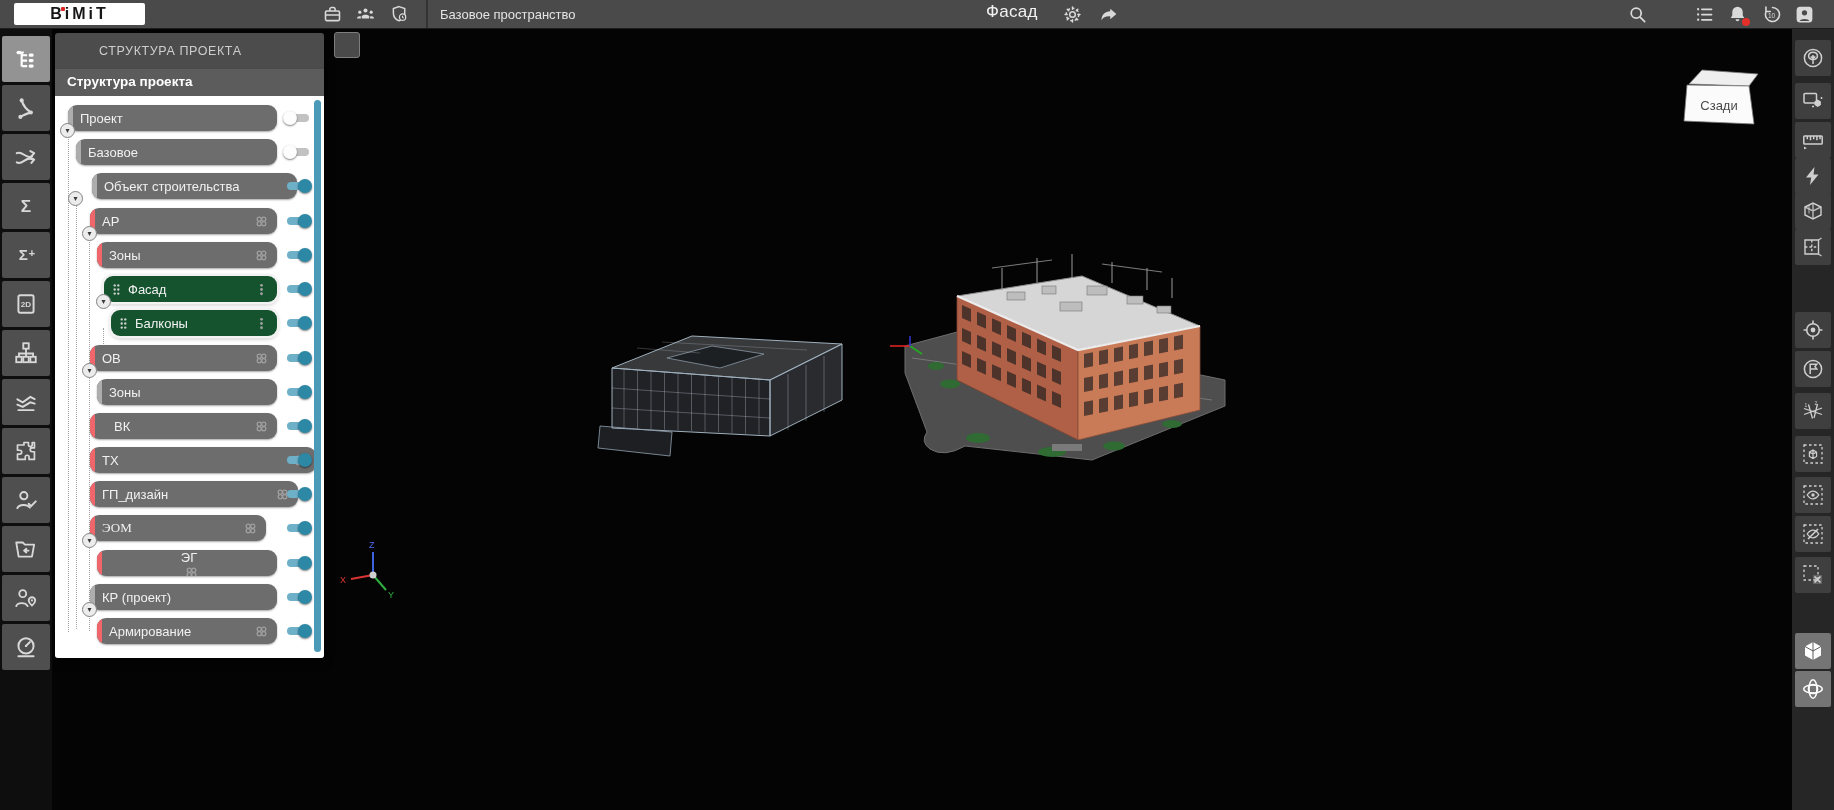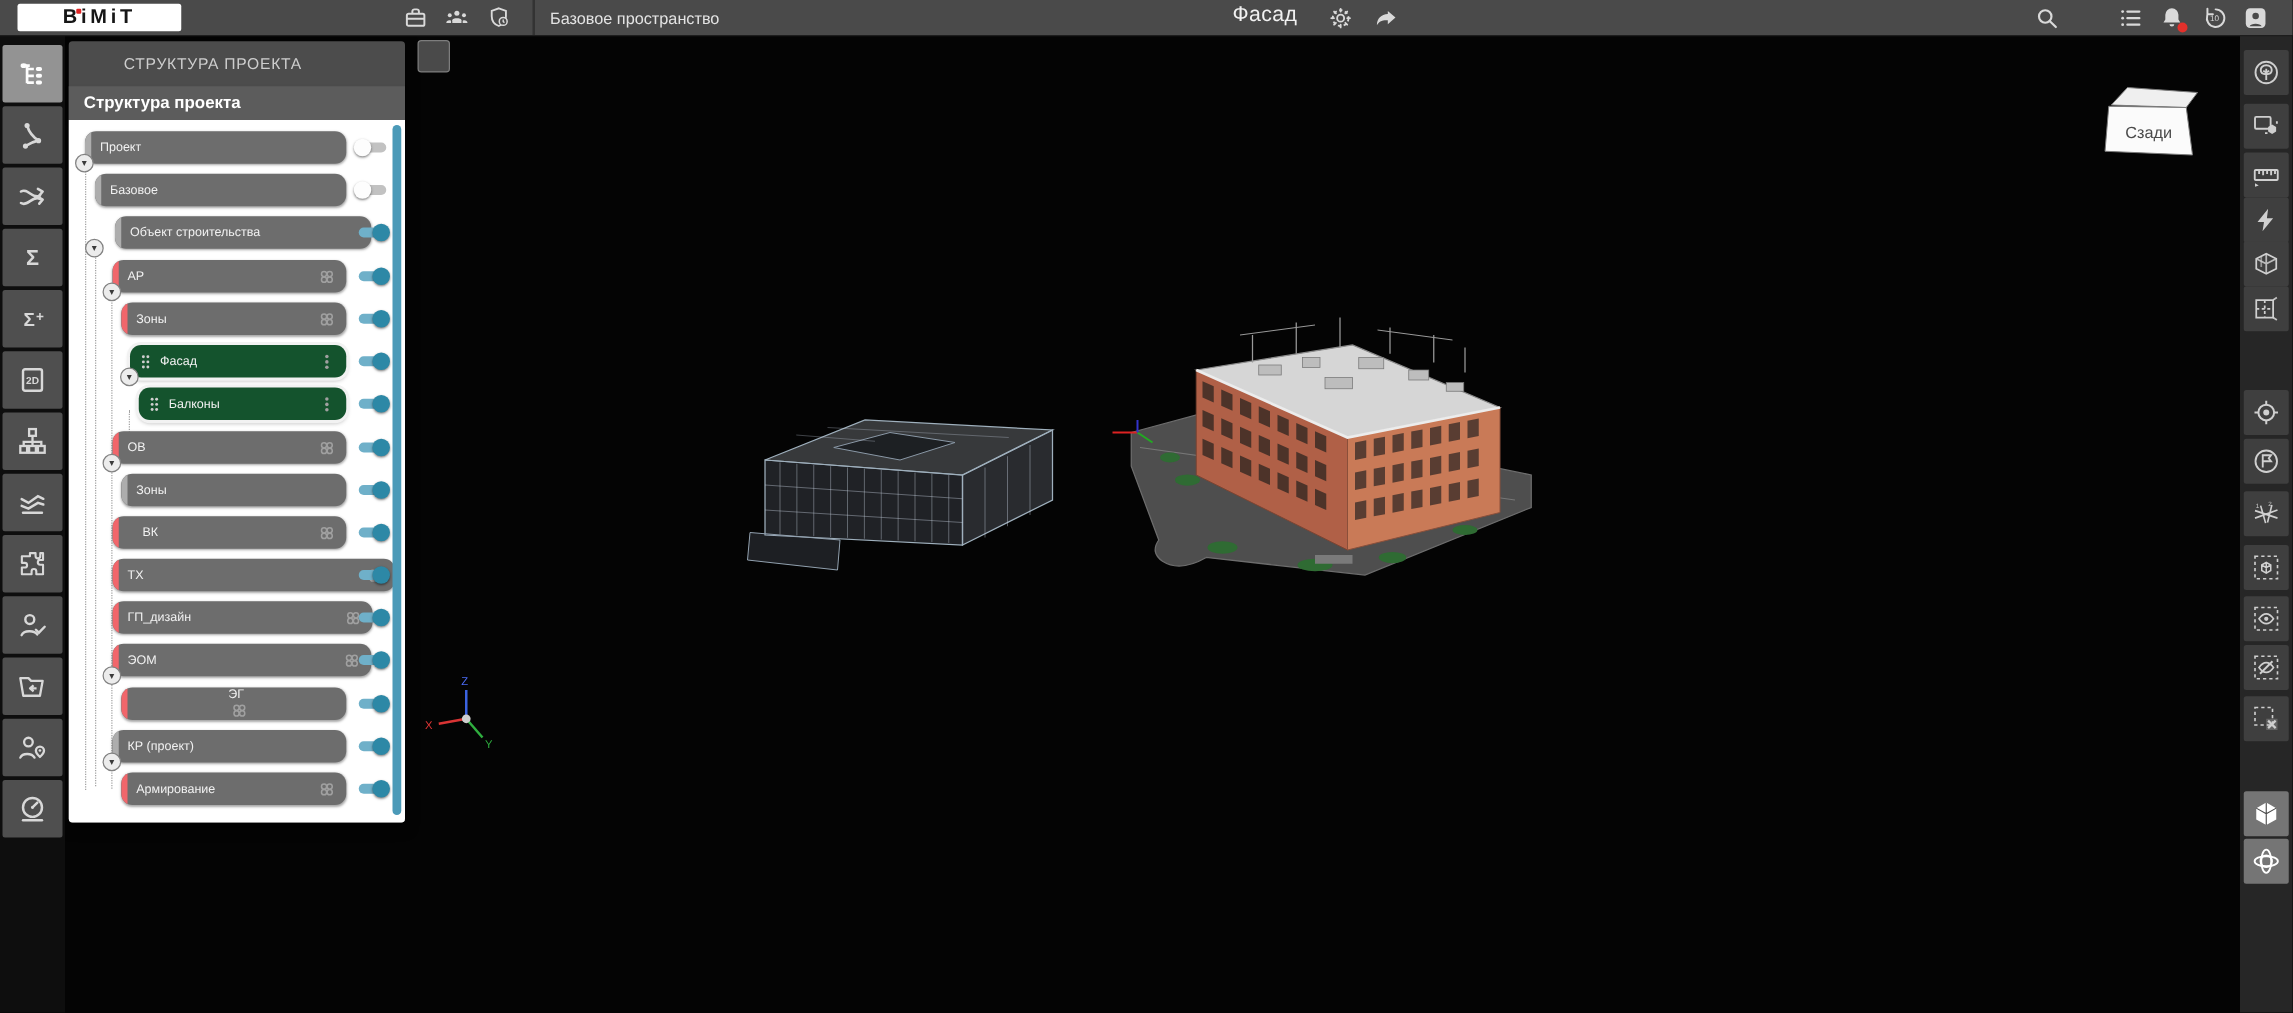--- a/index.html
+++ b/index.html
@@ -49,21 +49,21 @@
   #panel-selector{position:absolute;left:0;top:36px;width:100%;height:27px;background:#5c5c5c;cursor:pointer;
                   box-shadow:0 2px 3px rgba(0,0,0,.35)}
   #panel-selector .sel-label{position:absolute;left:12px;top:5px;font-size:13.5px;font-weight:bold;color:#fff}
   #panel-selector .caret{position:absolute;right:8px;top:7px;width:13px;height:13px;color:#ddd}
   #tree{position:absolute;left:0;top:63px;width:100%;height:562px;background:#fff;border-radius:0 0 3px 3px;overflow:hidden}
   .guide{position:absolute;width:0;border-left:1px dotted #a3a3a3}
   #tree-scroll{position:absolute;right:3px;top:4px;width:7px;height:552px;border-radius:4px;background:#4b9ab8;cursor:pointer}
 
   .pill{position:absolute;height:26px;background:#6d6d6d;border-radius:9px;cursor:pointer;
         display:flex;align-items:center;box-shadow:0 1px 2px rgba(0,0,0,.35);padding:0 8px 0 12px;overflow:hidden}
-  .pill .lbl{font-size:10px;color:#f1f1f1;white-space:nowrap;flex:1}
+  .pill .lbl{font-size:13px;color:#f1f1f1;white-space:nowrap;flex:1}
   .pill .trail{width:15px;height:15px;color:#a0a0a0;flex:none;margin-left:4px}
   .pill .dragh{width:9px;height:15px;color:#cfcfcf;flex:none;margin-right:7px;margin-left:-4px}
   .pill.acc-red::before,.pill.acc-gray::before{content:"";position:absolute;left:0;top:0;bottom:0;width:5px;border-radius:9px 0 0 9px}
   .pill.acc-red::before{background:#f1666b}
   .pill.acc-gray::before{background:#adadad}
   .pill.hl{background:#14532d;box-shadow:0 0 0 2.5px #f2f2f2,0 2px 4px rgba(0,0,0,.4)}
   .expander{position:absolute;width:15px;height:15px;border-radius:50%;background:#ececec;border:1px solid #828282;
             color:#3a3a3a;font-size:8px;line-height:13px;text-align:center;cursor:pointer;z-index:6}
   .toggle{position:absolute;width:30px;height:26px;cursor:pointer}
   .toggle .track{position:absolute;left:4px;top:9px;width:22px;height:8px;border-radius:4px;background:#c2c2c2}
@@ -723,21 +723,21 @@
               <circle cx="10.4" cy="5.6" r="2.2"></circle>
               <circle cx="5.6" cy="10.4" r="2.2"></circle>
               <circle cx="10.4" cy="10.4" r="2.2"></circle>
             </svg>
           </span>
         </div>
         <div class="toggle on" style="left: 228px; top: 385px;">
           <span class="track"></span>
           <span class="knob"></span>
         </div>
-        <div class="pill acc-red" style="left: 35px; top: 419px; width: 207px;">
+        <div class="pill acc-red" style="left: 35px; top: 419px; width: 176px; font-family: Liberation Serif, serif;">
           <span class="lbl">ЭОМ</span>
           <span class="icon trail" style="width: 15px; height: 15px;">
             <svg viewBox="0 0 16 16" fill="none" stroke="currentColor" stroke-width="1.3">
               <circle cx="5.6" cy="5.6" r="2.2"></circle>
               <circle cx="10.4" cy="5.6" r="2.2"></circle>
               <circle cx="5.6" cy="10.4" r="2.2"></circle>
               <circle cx="10.4" cy="10.4" r="2.2"></circle>
             </svg>
           </span>
         </div>

